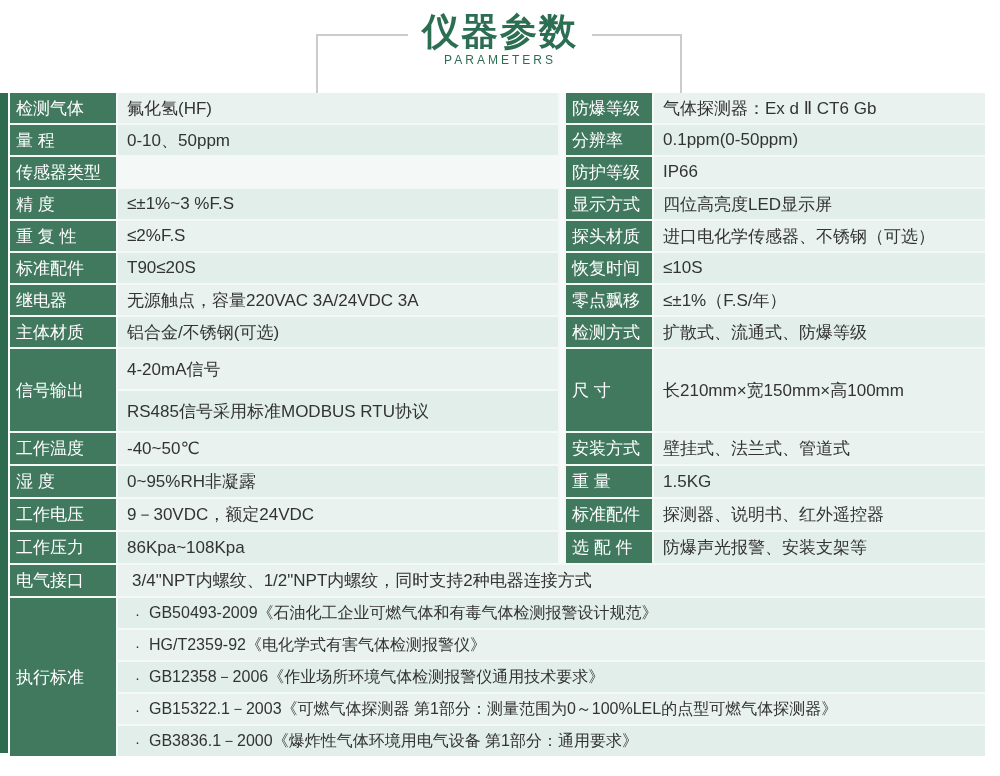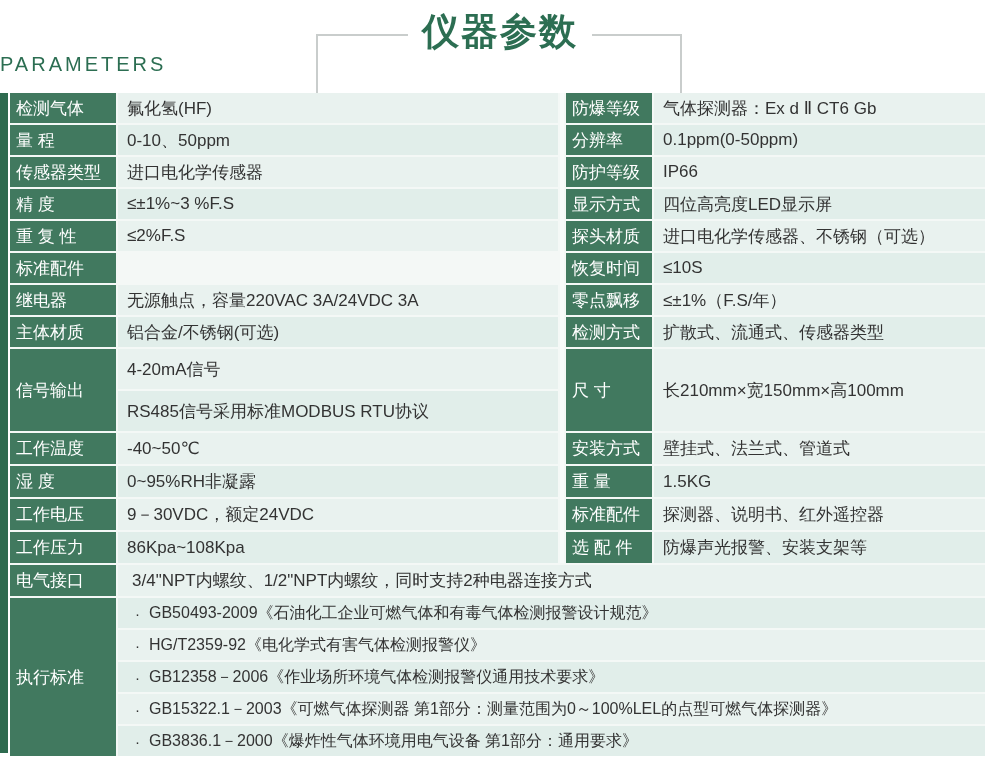--- a/index.html
+++ b/index.html
@@ -33,22 +33,22 @@
     text-align:center;z-index:2;
   }
   .title-cn span{
     display:inline-block;background:var(--page-bg);
     padding:0 14px;
     font-size:37px;font-weight:bold;color:var(--title-green);
     letter-spacing:2px;line-height:1.3;
   }
   .title-en{
     position:absolute;left:0;top:53px;width:100%;
-    text-align:left;z-index:2;
-    font-size:20px;color:var(--title-green);letter-spacing:3px;
+    text-align:center;z-index:2;
+    font-size:12px;color:var(--title-green);letter-spacing:3px;
   }
 
   
   .left-strip{
     position:absolute;left:0;top:93px;width:8px;height:660px;
     background:var(--accent-dark-green);
   }
   .grid{
     position:absolute;left:10px;top:93px;width:975px;
     display:grid;
@@ -92,26 +92,26 @@
 
   <div class="grid">
 
     <div class="divider" style="grid-area:1/3/15/4"></div>
 
     <div class="cell label" style="grid-area:1/1">检测气体</div>
     <div class="cell value ra" style="grid-area:1/2">氟化氢(HF)</div>
     <div class="cell label" style="grid-area:2/1">量 程</div>
     <div class="cell value rb" style="grid-area:2/2">0-10、50ppm</div>
     <div class="cell label" style="grid-area:3/1">传感器类型</div>
-    <div class="cell value ra" style="grid-area:3/2">进口电化学传感器</div>
     <div class="cell label" style="grid-area:4/1">精  度</div>
     <div class="cell value rb" style="grid-area:4/2">≤±1%~3 %F.S</div>
     <div class="cell label" style="grid-area:5/1">重 复 性</div>
     <div class="cell value ra" style="grid-area:5/2">≤2%F.S</div>
     <div class="cell label" style="grid-area:6/1">标准配件</div>
+    <div class="cell value rb" style="grid-area:6/2">T90≤20S</div>
     <div class="cell label" style="grid-area:7/1">继电器</div>
     <div class="cell value ra" style="grid-area:7/2">无源触点，容量220VAC 3A/24VDC 3A</div>
     <div class="cell label" style="grid-area:8/1">主体材质</div>
     <div class="cell label" style="grid-area:9/1/11/2">信号输出</div>
 
     <div class="cell value rb" style="grid-area:8/2">铝合金/不锈钢(可选)</div>
     <div class="cell value ra" style="grid-area:9/2">4-20mA信号</div>
     <div class="cell value rb" style="grid-area:10/2">RS485信号采用标准MODBUS RTU协议</div>
 
     <div class="cell label" style="grid-area:1/4">防爆等级</div>
@@ -122,21 +122,21 @@
     <div class="cell value ra" style="grid-area:3/5">IP66</div>
     <div class="cell label" style="grid-area:4/4">显示方式</div>
     <div class="cell value rb" style="grid-area:4/5">四位高亮度LED显示屏</div>
     <div class="cell label" style="grid-area:5/4">探头材质</div>
     <div class="cell value ra" style="grid-area:5/5">进口电化学传感器、不锈钢（可选）</div>
     <div class="cell label" style="grid-area:6/4">恢复时间</div>
     <div class="cell value rb" style="grid-area:6/5">≤10S</div>
     <div class="cell label" style="grid-area:7/4">零点飘移</div>
     <div class="cell value ra" style="grid-area:7/5">≤±1%（F.S/年）</div>
     <div class="cell label" style="grid-area:8/4">检测方式</div>
-    <div class="cell value rb" style="grid-area:8/5">扩散式、流通式、传感器类型</div>
+    <div class="cell value rb" style="grid-area:8/5">扩散式、流通式、防爆等级</div>
 
     <div class="cell label" style="grid-area:9/4/11/5">尺  寸</div>
     <div class="cell value ra" style="grid-area:9/5/11/6">长210mm×宽150mm×高100mm</div>
 
     <div class="cell label" style="grid-area:11/1">工作温度</div>
     <div class="cell value ra" style="grid-area:11/2">-40~50℃</div>
     <div class="cell label" style="grid-area:12/1">湿  度</div>
     <div class="cell value rb" style="grid-area:12/2">0~95%RH非凝露</div>
     <div class="cell label" style="grid-area:13/1">工作电压</div>
     <div class="cell value ra" style="grid-area:13/2">9－30VDC，额定24VDC</div>

